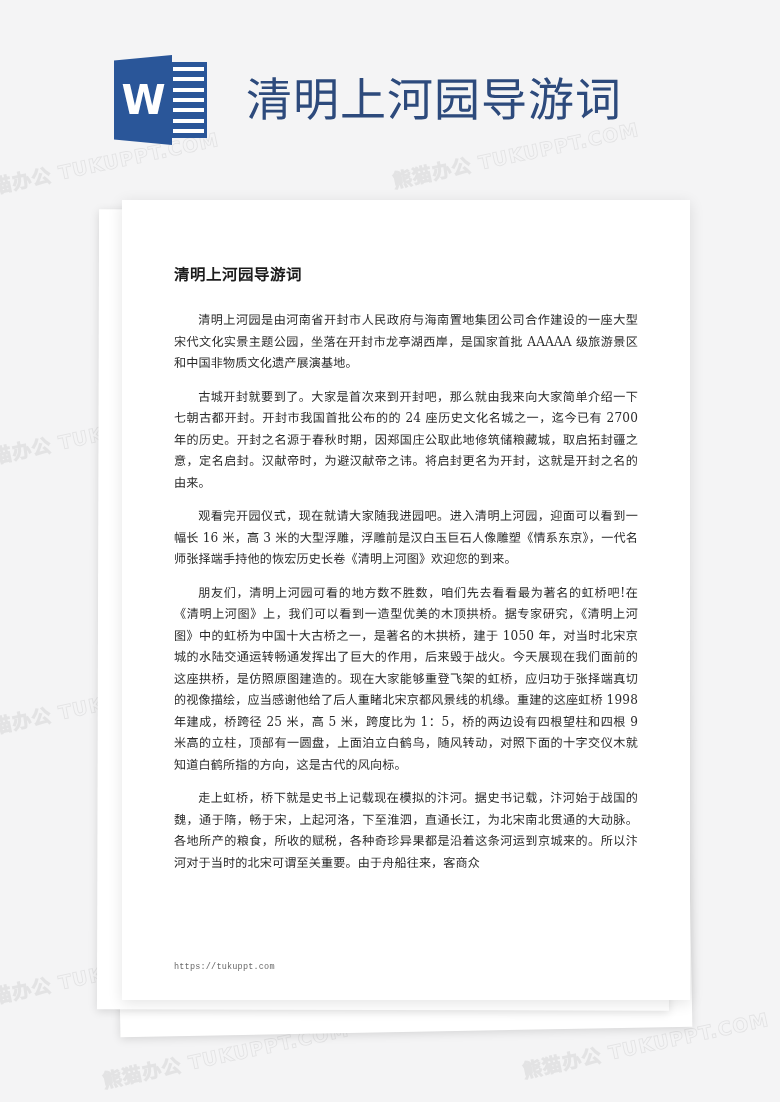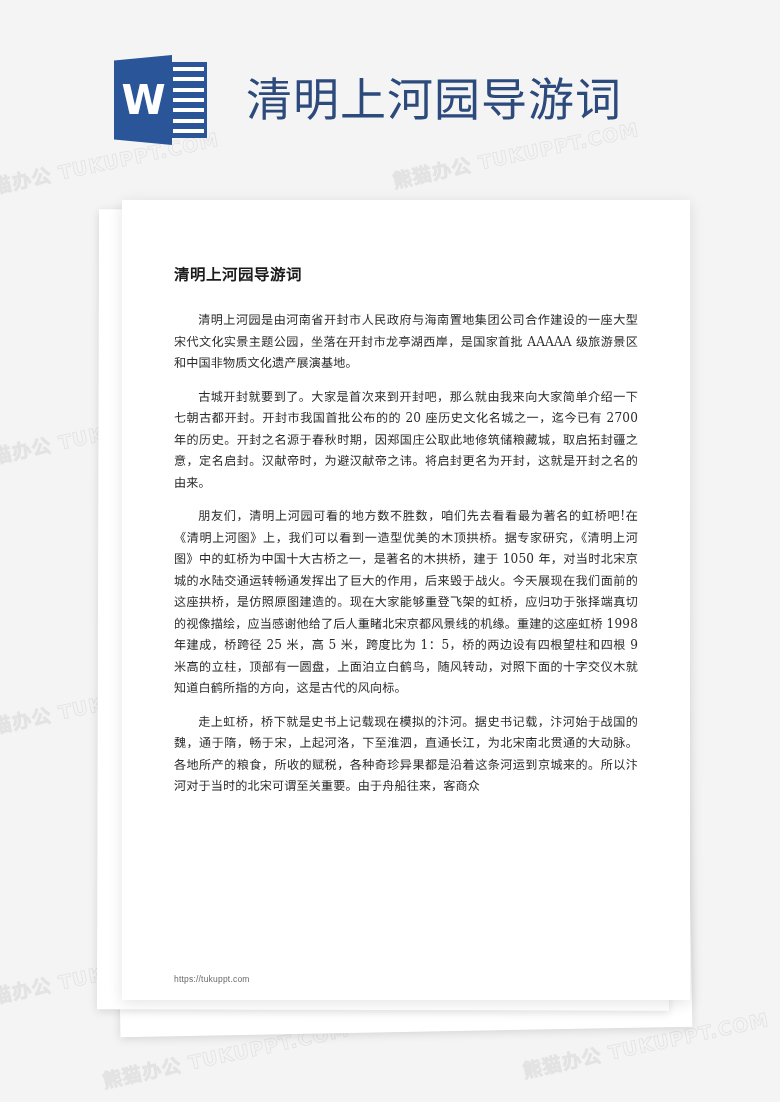--- a/index.html
+++ b/index.html
@@ -175,22 +175,22 @@
     color: #2b2b2b;
     text-align: justify;
     text-justify: inter-character;
     margin: 0 0 12px 0;
     text-indent: 2em;
     letter-spacing: 0.15px;
   }
   #doc-footer-url {
     position: absolute;
     left: 52px;
-    bottom: 16px;
-    font-family: Liberation Sans, sans-serif;
+    bottom: 28px;
+    font-family: Liberation Mono, monospace;
     font-size: 8.5px;
     color: #6a6a6a;
     letter-spacing: 0.2px;
   }
 </style>
 </head>
 <body>
 
 <div id="watermark-layer">
   <div class="wm" style="left:-30px; top:150px;">熊猫办公 TUKUPPT.COM</div>
@@ -227,18 +227,19 @@
 <div id="paper-stack">
   <div class="paper-back" id="paper-back-2"></div>
   <div class="paper-back" id="paper-back-1"></div>
 </div>
 
 <div id="paper-main">
 
   <div id="doc-heading">清明上河园导游词</div>
 
   <p class="doc-para">清明上河园是由河南省开封市人民政府与海南置地集团公司合作建设的一座大型宋代文化实景主题公园，坐落在开封市龙亭湖西岸，是国家首批 AAAAA 级旅游景区和中国非物质文化遗产展演基地。</p>
-  <p class="doc-para">古城开封就要到了。大家是首次来到开封吧，那么就由我来向大家简单介绍一下七朝古都开封。开封市我国首批公布的的 20 座历史文化名城之一，迄今已有 2700 年的历史。开封之名源于春秋时期，因郑国庄公取此地修筑储粮藏城，取启拓封疆之意，定名启封。汉献帝时，为避汉献帝之讳。将启封更名为开封，这就是开封之名的由来。</p>
+  <p class="doc-para">古城开封就要到了。大家是首次来到开封吧，那么就由我来向大家简单介绍一下七朝古都开封。开封市我国首批公布的的 24 座历史文化名城之一，迄今已有 2700 年的历史。开封之名源于春秋时期，因郑国庄公取此地修筑储粮藏城，取启拓封疆之意，定名启封。汉献帝时，为避汉献帝之讳。将启封更名为开封，这就是开封之名的由来。</p>
+  <p class="doc-para">观看完开园仪式，现在就请大家随我进园吧。进入清明上河园，迎面可以看到一幅长 16 米，高 3 米的大型浮雕，浮雕前是汉白玉巨石人像雕塑《情系东京》，一代名师张择端手持他的恢宏历史长卷《清明上河图》欢迎您的到来。</p>
   <p class="doc-para">朋友们，清明上河园可看的地方数不胜数，咱们先去看看最为著名的虹桥吧!在《清明上河图》上，我们可以看到一造型优美的木顶拱桥。据专家研究，《清明上河图》中的虹桥为中国十大古桥之一，是著名的木拱桥，建于 1050 年，对当时北宋京城的水陆交通运转畅通发挥出了巨大的作用，后来毁于战火。今天展现在我们面前的这座拱桥，是仿照原图建造的。现在大家能够重登飞架的虹桥，应归功于张择端真切的视像描绘，应当感谢他给了后人重睹北宋京都风景线的机缘。重建的这座虹桥 1998 年建成，桥跨径 25 米，高 5 米，跨度比为 1：5，桥的两边设有四根望柱和四根 9 米高的立柱，顶部有一圆盘，上面泊立白鹤鸟，随风转动，对照下面的十字交仪木就知道白鹤所指的方向，这是古代的风向标。</p>
   <p class="doc-para">走上虹桥，桥下就是史书上记载现在模拟的汴河。据史书记载，汴河始于战国的魏，通于隋，畅于宋，上起河洛，下至淮泗，直通长江，为北宋南北贯通的大动脉。各地所产的粮食，所收的赋税，各种奇珍异果都是沿着这条河运到京城来的。所以汴河对于当时的北宋可谓至关重要。由于舟船往来，客商众</p>
 
   <div id="doc-footer-url">https://tukuppt.com</div>
 </div>
 
 </body></html>

